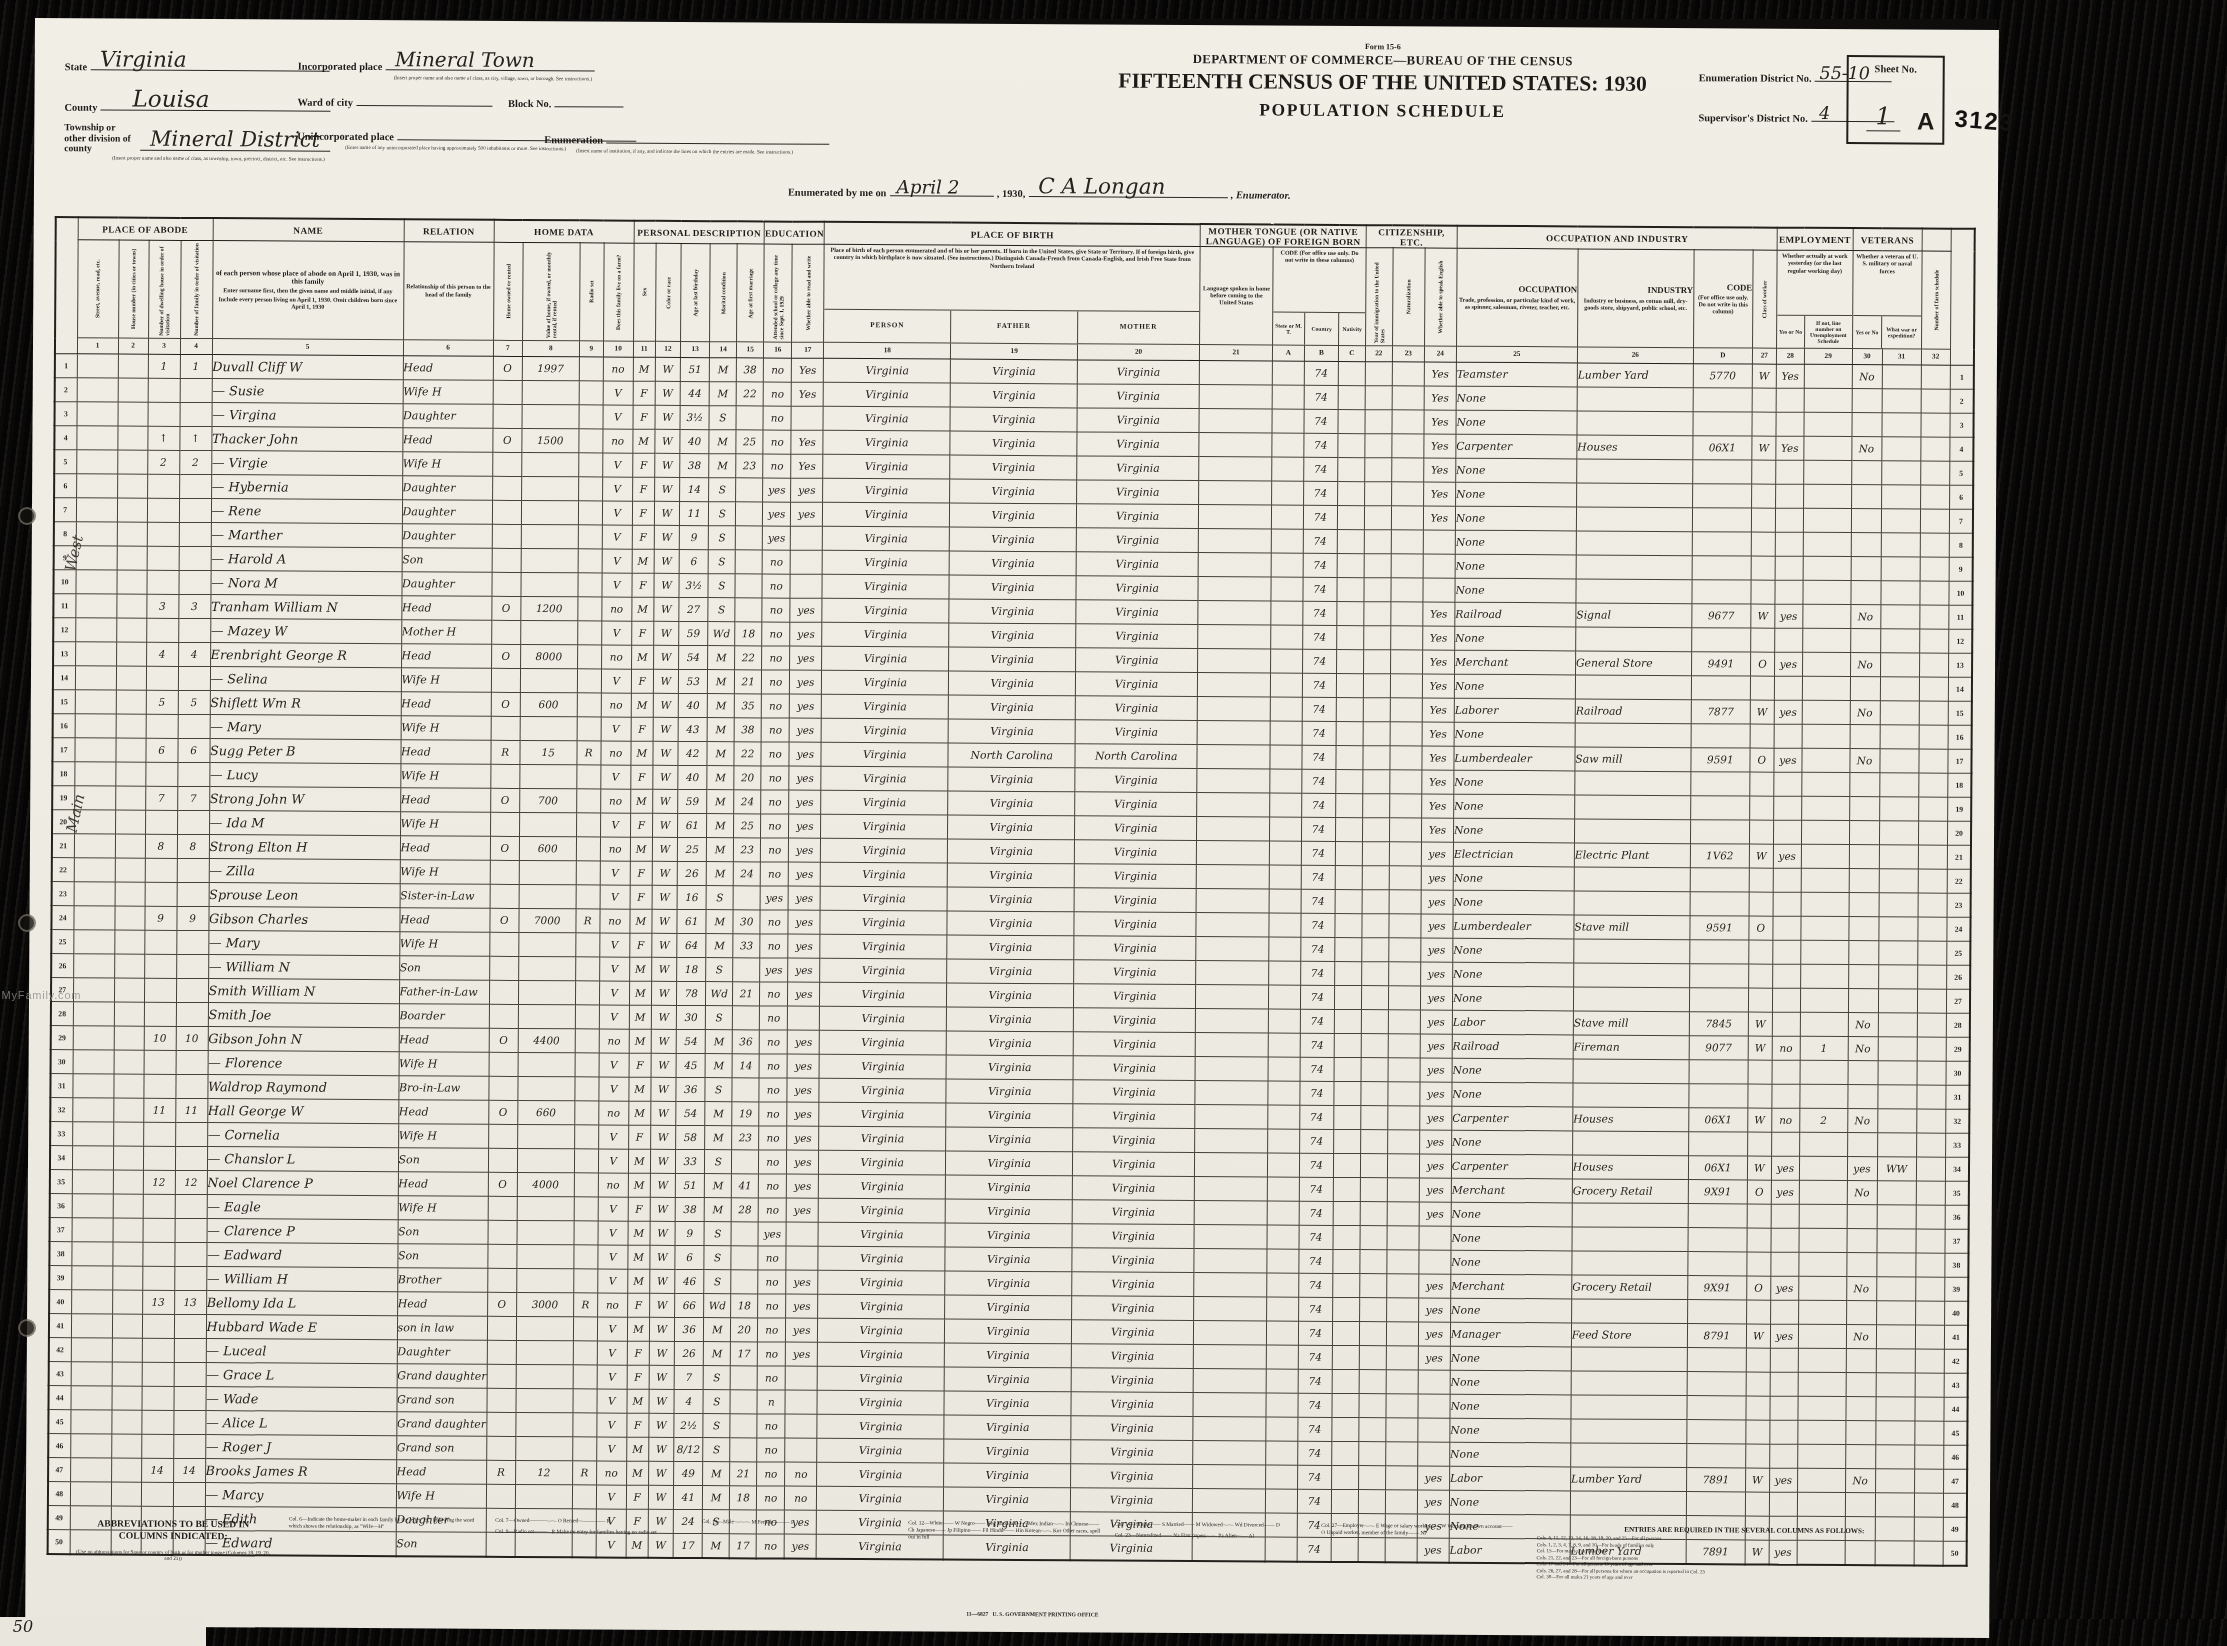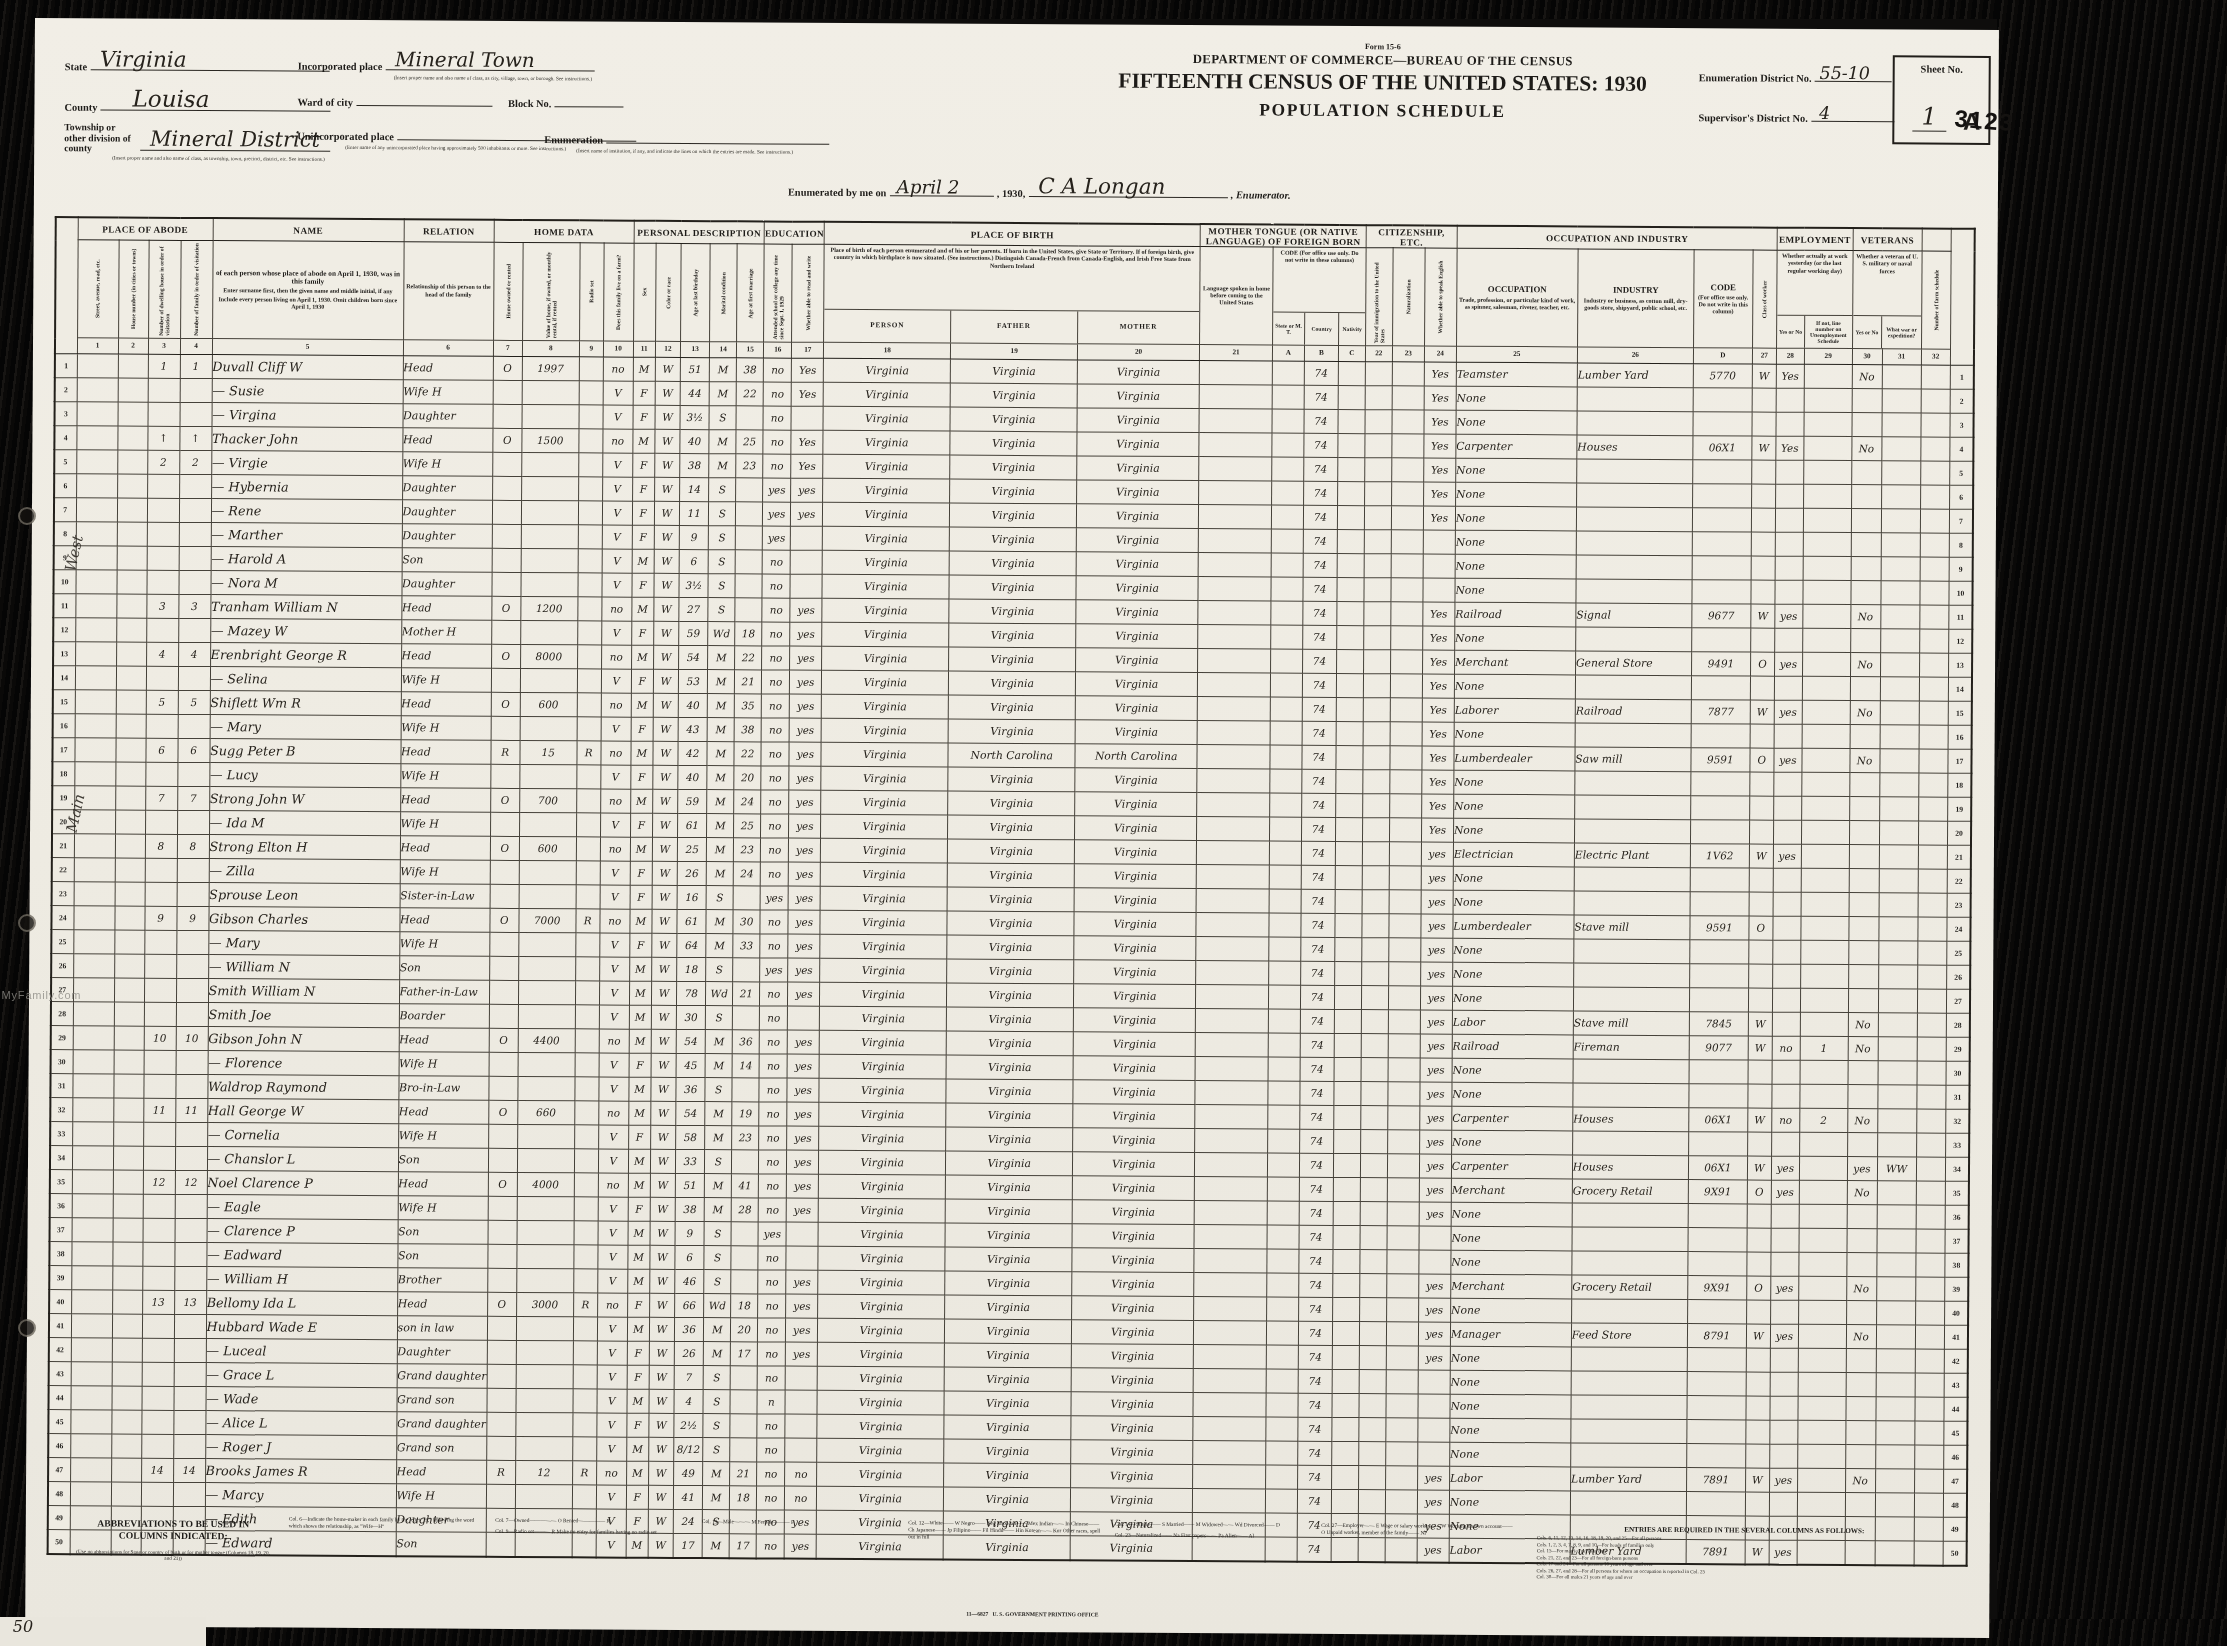--- a/index.html
+++ b/index.html
@@ -32,21 +32,21 @@
   
   table.census{border-collapse:collapse;table-layout:fixed;position:absolute;left:21px;top:198px;
       border:2px solid #23201b;}
   table.census th,table.census td{border:0.8px solid #46423a;padding:0;overflow:hidden;}
   tr.grp th{border-bottom:1.6px solid #23201b;border-top:1.6px solid #23201b;height:21px;
       font-size:9.2px;font-weight:bold;letter-spacing:0.4px;background:#efece3;}
   tr.hdr th{height:97px;vertical-align:middle;background:#f0ede4;}
   .vh{writing-mode:vertical-rl;transform:rotate(180deg);font-size:5.6px;line-height:1.1;font-weight:bold;
       max-height:93px;margin:1.6px auto;text-align:left;}
   .ht{padding:1.6px;}
-  .ttl{font-weight:bold;font-size:8.8px;text-align:center;margin:1.6px 0 2.4px;}
+  .ttl{font-weight:bold;font-size:8.8px;text-align:right;margin:1.6px 0 2.4px;}
   .tl{font-size:6px;text-align:center;line-height:1.2;margin:1.6px 0.8px;}
   .tl.b{font-weight:bold;font-size:7.2px;}
   .hc{vertical-align:top;}
   .hc .note{font-size:6px;line-height:1.25;padding:1.6px 2.4px;text-align:center;border-bottom:0.8px solid #46423a;height:61px;font-weight:bold;}
   .hc .subs{display:flex;height:32px;}
   .hc .subs > div{border-right:0.8px solid #46423a;font-size:5.6px;font-weight:bold;display:flex;align-items:center;justify-content:center;text-align:center;line-height:1.1;padding:0.8px;}
   .hc .subs > div:last-child{border-right:none;}
   .hc .subs > div.big{font-size:7.2px;letter-spacing:0.8px;text-align:center;}
   tr.nums th{height:14.4px;font-size:7.2px;font-weight:bold;border-top:1.2px solid #23201b;border-bottom:1.6px solid #23201b;background:#efece3;}
   tbody td{height:23px;font-size:10.4px;text-align:center;white-space:nowrap;}
@@ -144,21 +144,21 @@
       <div style="margin-bottom:16px;">
         <span class="lbl">Enumeration District No.</span>
         <span class="fline" style="width:77px;height:19px;"><span class="fval hw" style="font-size:17.5px;left:4.8px;">55-10</span></span>
       </div>
       <div>
         <span class="lbl">Supervisor's District No.</span>
         <span class="fline" style="width:83px;height:19px;"><span class="fval hw" style="font-size:17.5px;left:8px;">4</span></span>
       </div>
     </div>
 
-    <div class="sheetbox" style="left:1858px;top:25.5px;width:94px;height:85px;">
+    <div class="sheetbox" style="left:1812px;top:25.5px;width:94px;height:85px;">
       <div class="lbl" style="margin-top:6.4px;">Sheet No.</div>
       <span class="hw" style="font-size:24px;position:absolute;left:17.5px;bottom:11px;border-bottom:1.2px solid #2a2722;padding:0 9.6px;">1</span>
       <span style="font-family:'Liberation Sans',sans-serif;font-weight:bold;font-size:24px;position:absolute;right:8px;bottom:6.4px;">A</span>
     </div>
     <div class="stamp" style="left:1920px;top:77px;">3123</div>
 
     <table class="census" id="census-table">
         <colgroup>
           <col style="width:22px">
           <col style="width:41px">

